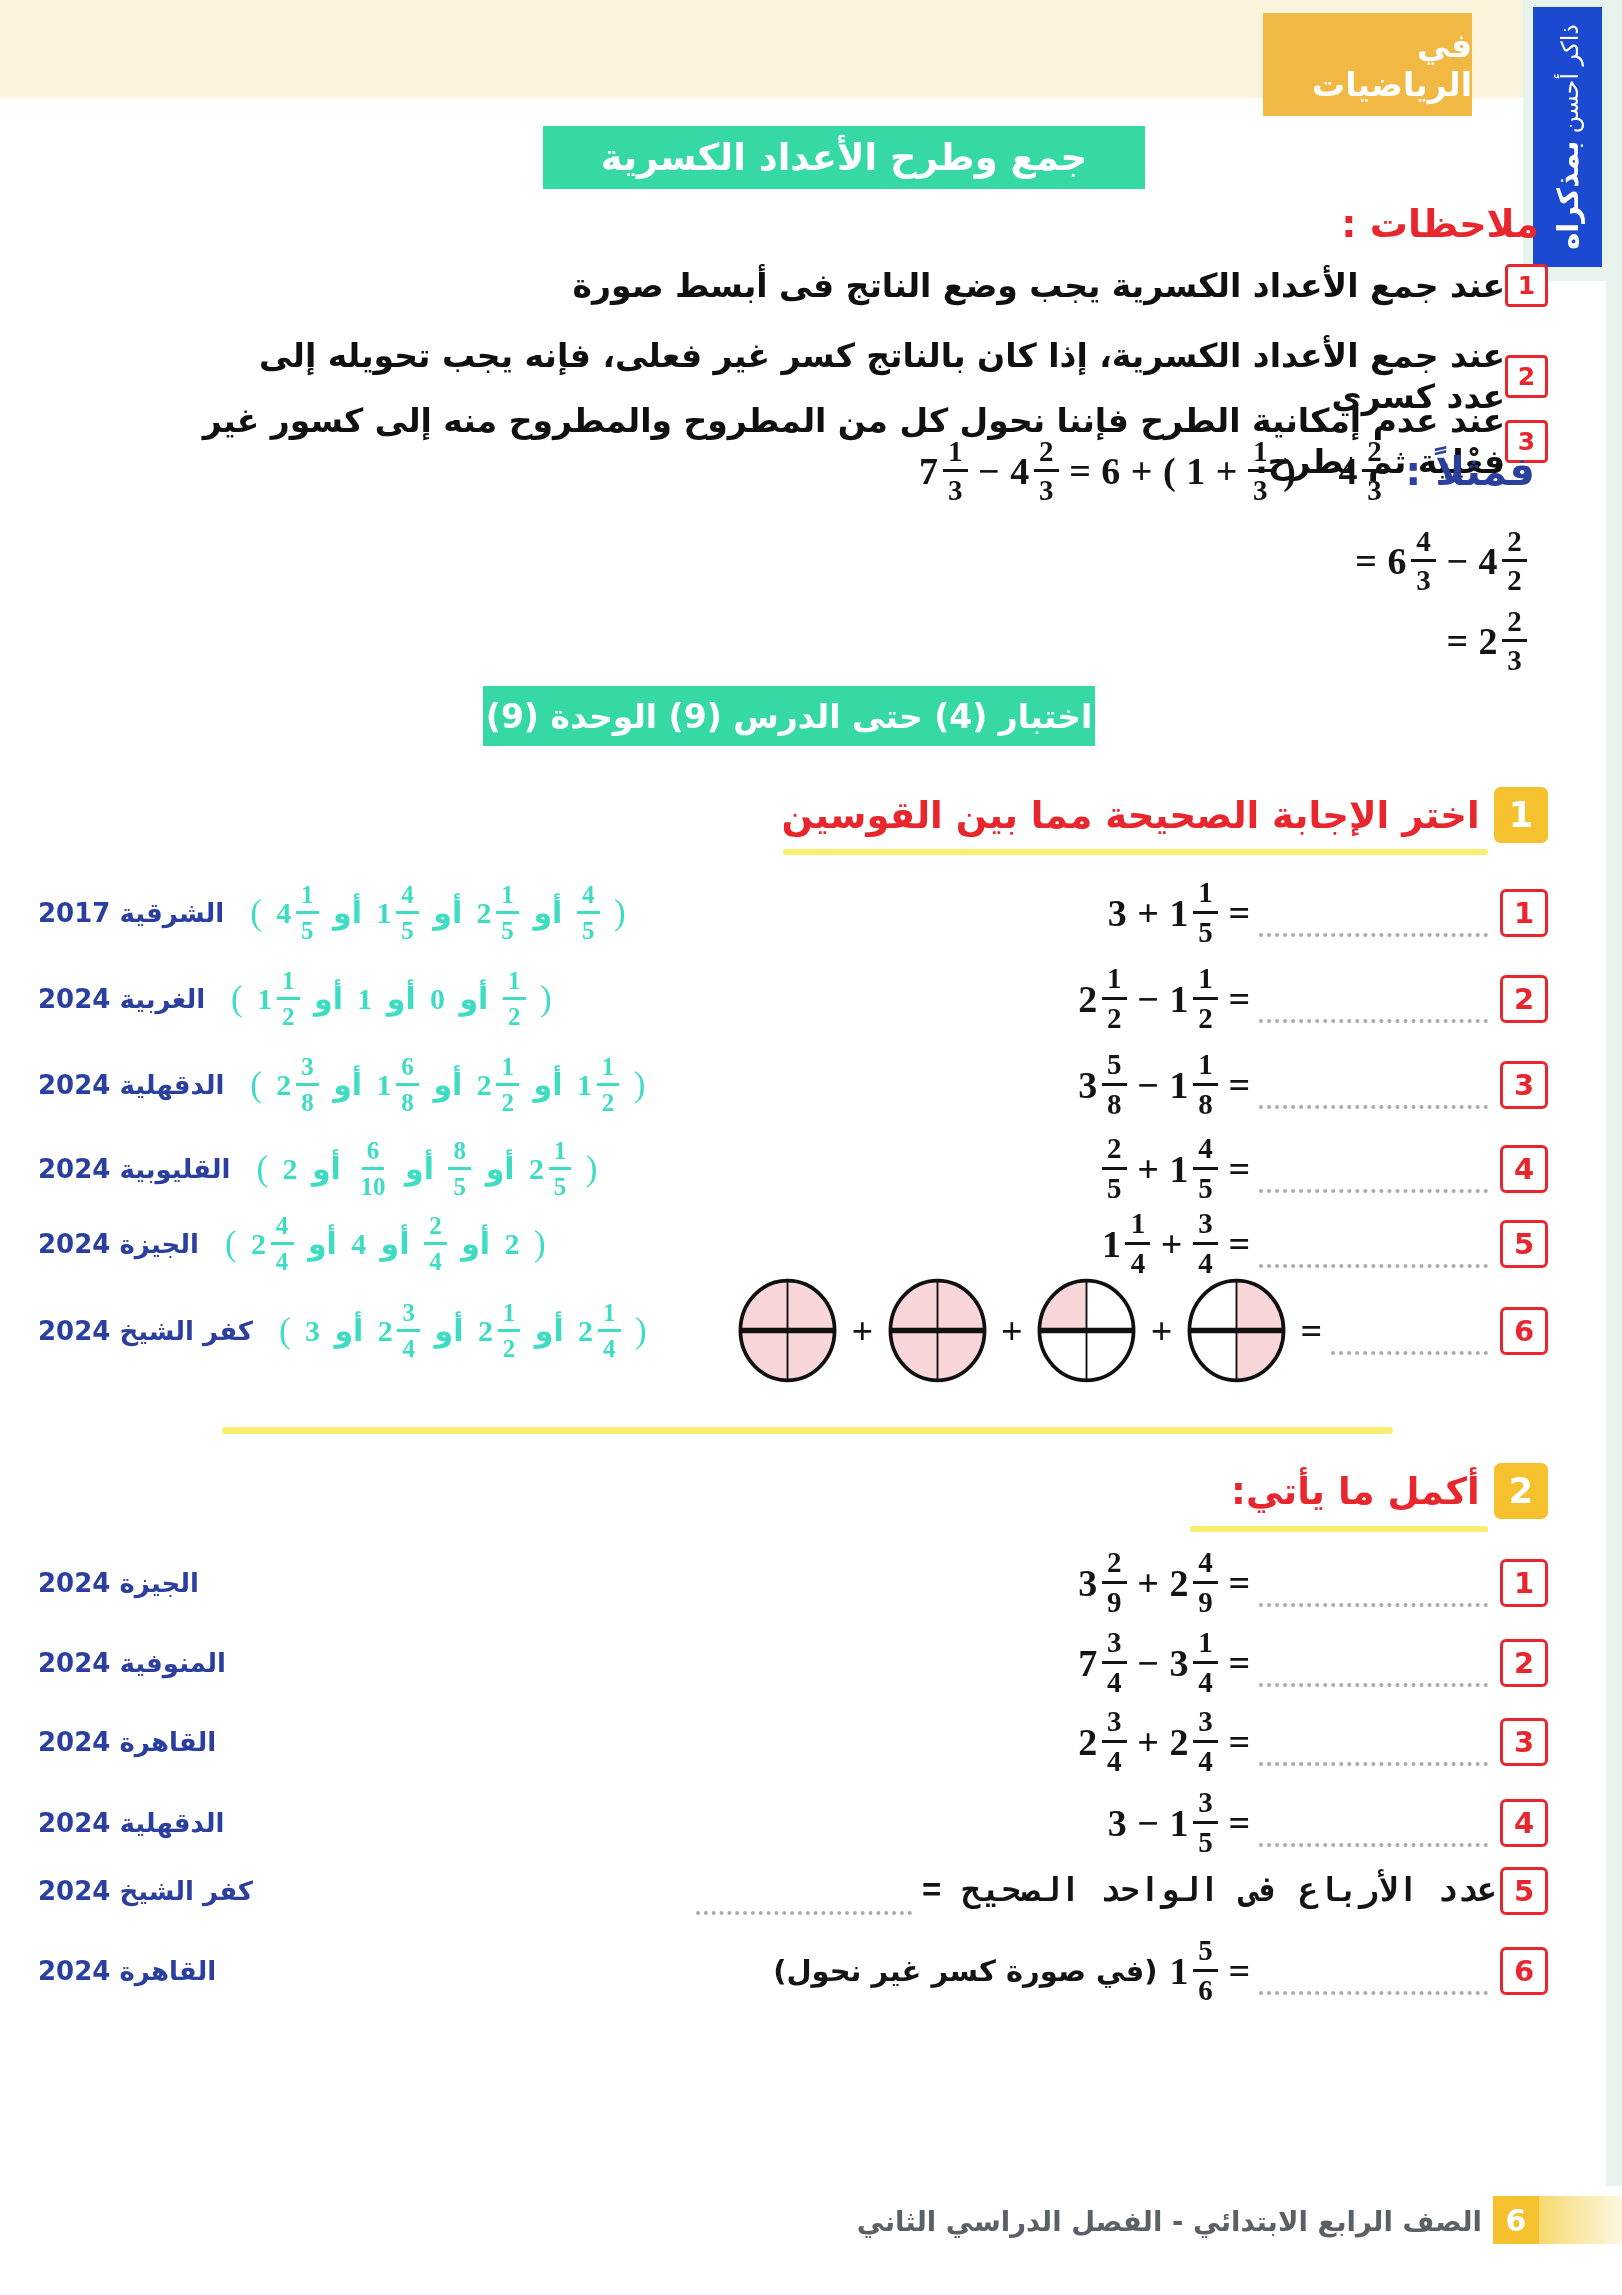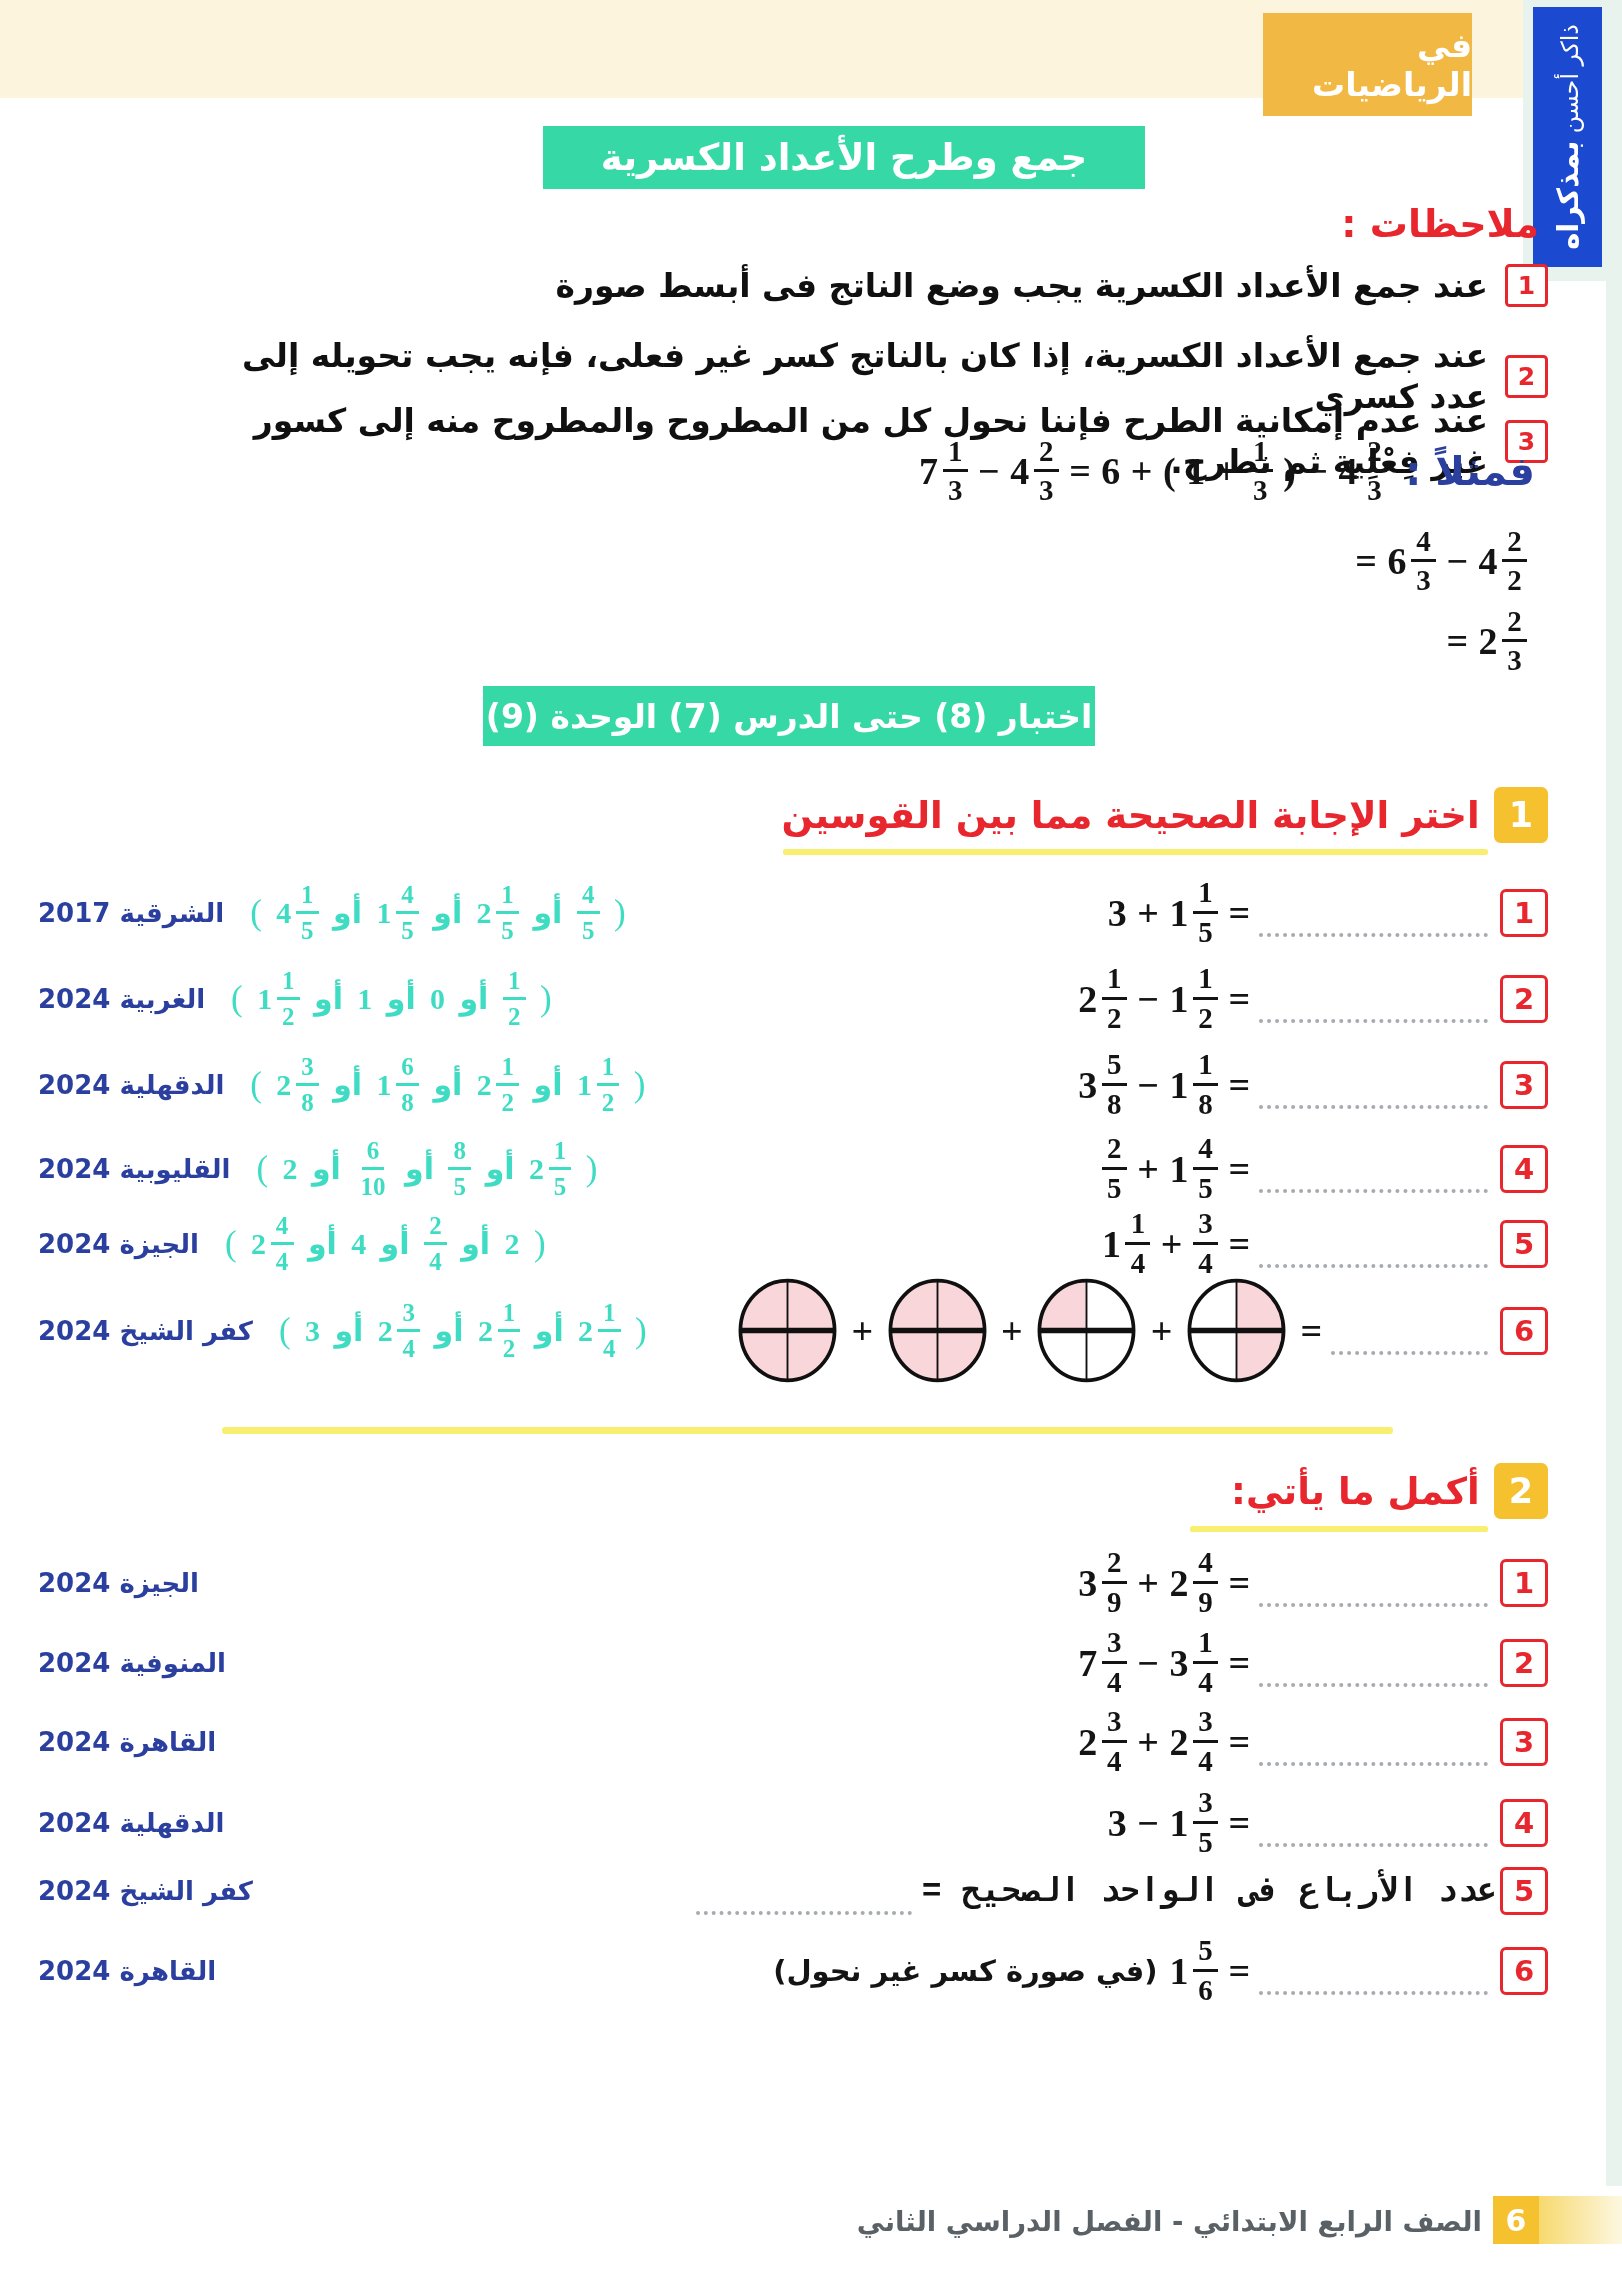--- a/index.html
+++ b/index.html
@@ -21,21 +21,21 @@
   .brand-text{position:absolute;left:50%;top:50%;transform:translate(-50%,-50%) rotate(-90deg);
         white-space:nowrap;color:#fff;font-size:23.6px;font-weight:500;direction:rtl;}
   .brand-text b{font-size:29px;font-weight:800;}
 
   .lesson-title{position:absolute;left:543px;top:126px;width:602px;height:63px;background:var(--teal);
         color:#fff;display:flex;align-items:center;justify-content:center;font-size:37px;font-weight:800;direction:rtl;}
 
   .notes-heading{position:absolute;right:84px;top:202px;color:var(--red);font-size:38px;font-weight:700;direction:rtl;}
 
   .note-row{position:absolute;left:196px;width:1352px;display:flex;align-items:center;justify-content:flex-end;
-        gap:17px;direction:ltr;}
+        gap:0;direction:ltr;}
   .note-text{color:#101010;font-size:33px;font-weight:700;text-align:right;direction:rtl;line-height:1.25;}
   .note-numbox{flex:0 0 auto;width:37px;height:37px;border:3.3px solid var(--red);border-radius:4.6px;background:#fff;
         color:var(--red);font-size:25px;font-weight:800;display:flex;align-items:center;justify-content:center;}
 
   
   .frac{display:inline-flex;flex-direction:column;align-items:center;line-height:1;}
   .frac .num{padding:0 5.2px 3.3px;border-bottom:3.3px solid currentColor;}
   .frac .den{padding:3.9px 5.2px 0;}
   .mixed{display:inline-flex;align-items:center;gap:4.6px;}
 
@@ -182,21 +182,21 @@
           <span class="whole">2</span>
           <span class="frac">
             <span class="num">2</span>
             <span class="den">3</span>
           </span>
         </span>
       </div>
     </div>
 
   <div class="test-banner">
-    <span>اختبار (8) حتى الدرس (7) الوحدة (9)</span>
+    <span>اختبار (4) حتى الدرس (9) الوحدة (9)</span>
   </div>
 
   <div class="sec-header" style="top:787px">
     <div class="sec-numbox">1</div>
     <div class="sec-title"><b>اختر</b> <span>الإجابة الصحيحة مما بين القوسين</span></div>
   </div>
   <div class="sec-underline" style="top:849px;right:135px;width:705px"></div>
 
   <div id="section1-questions">
       <div class="qrow" style="top: 870px; height: 85px;">

